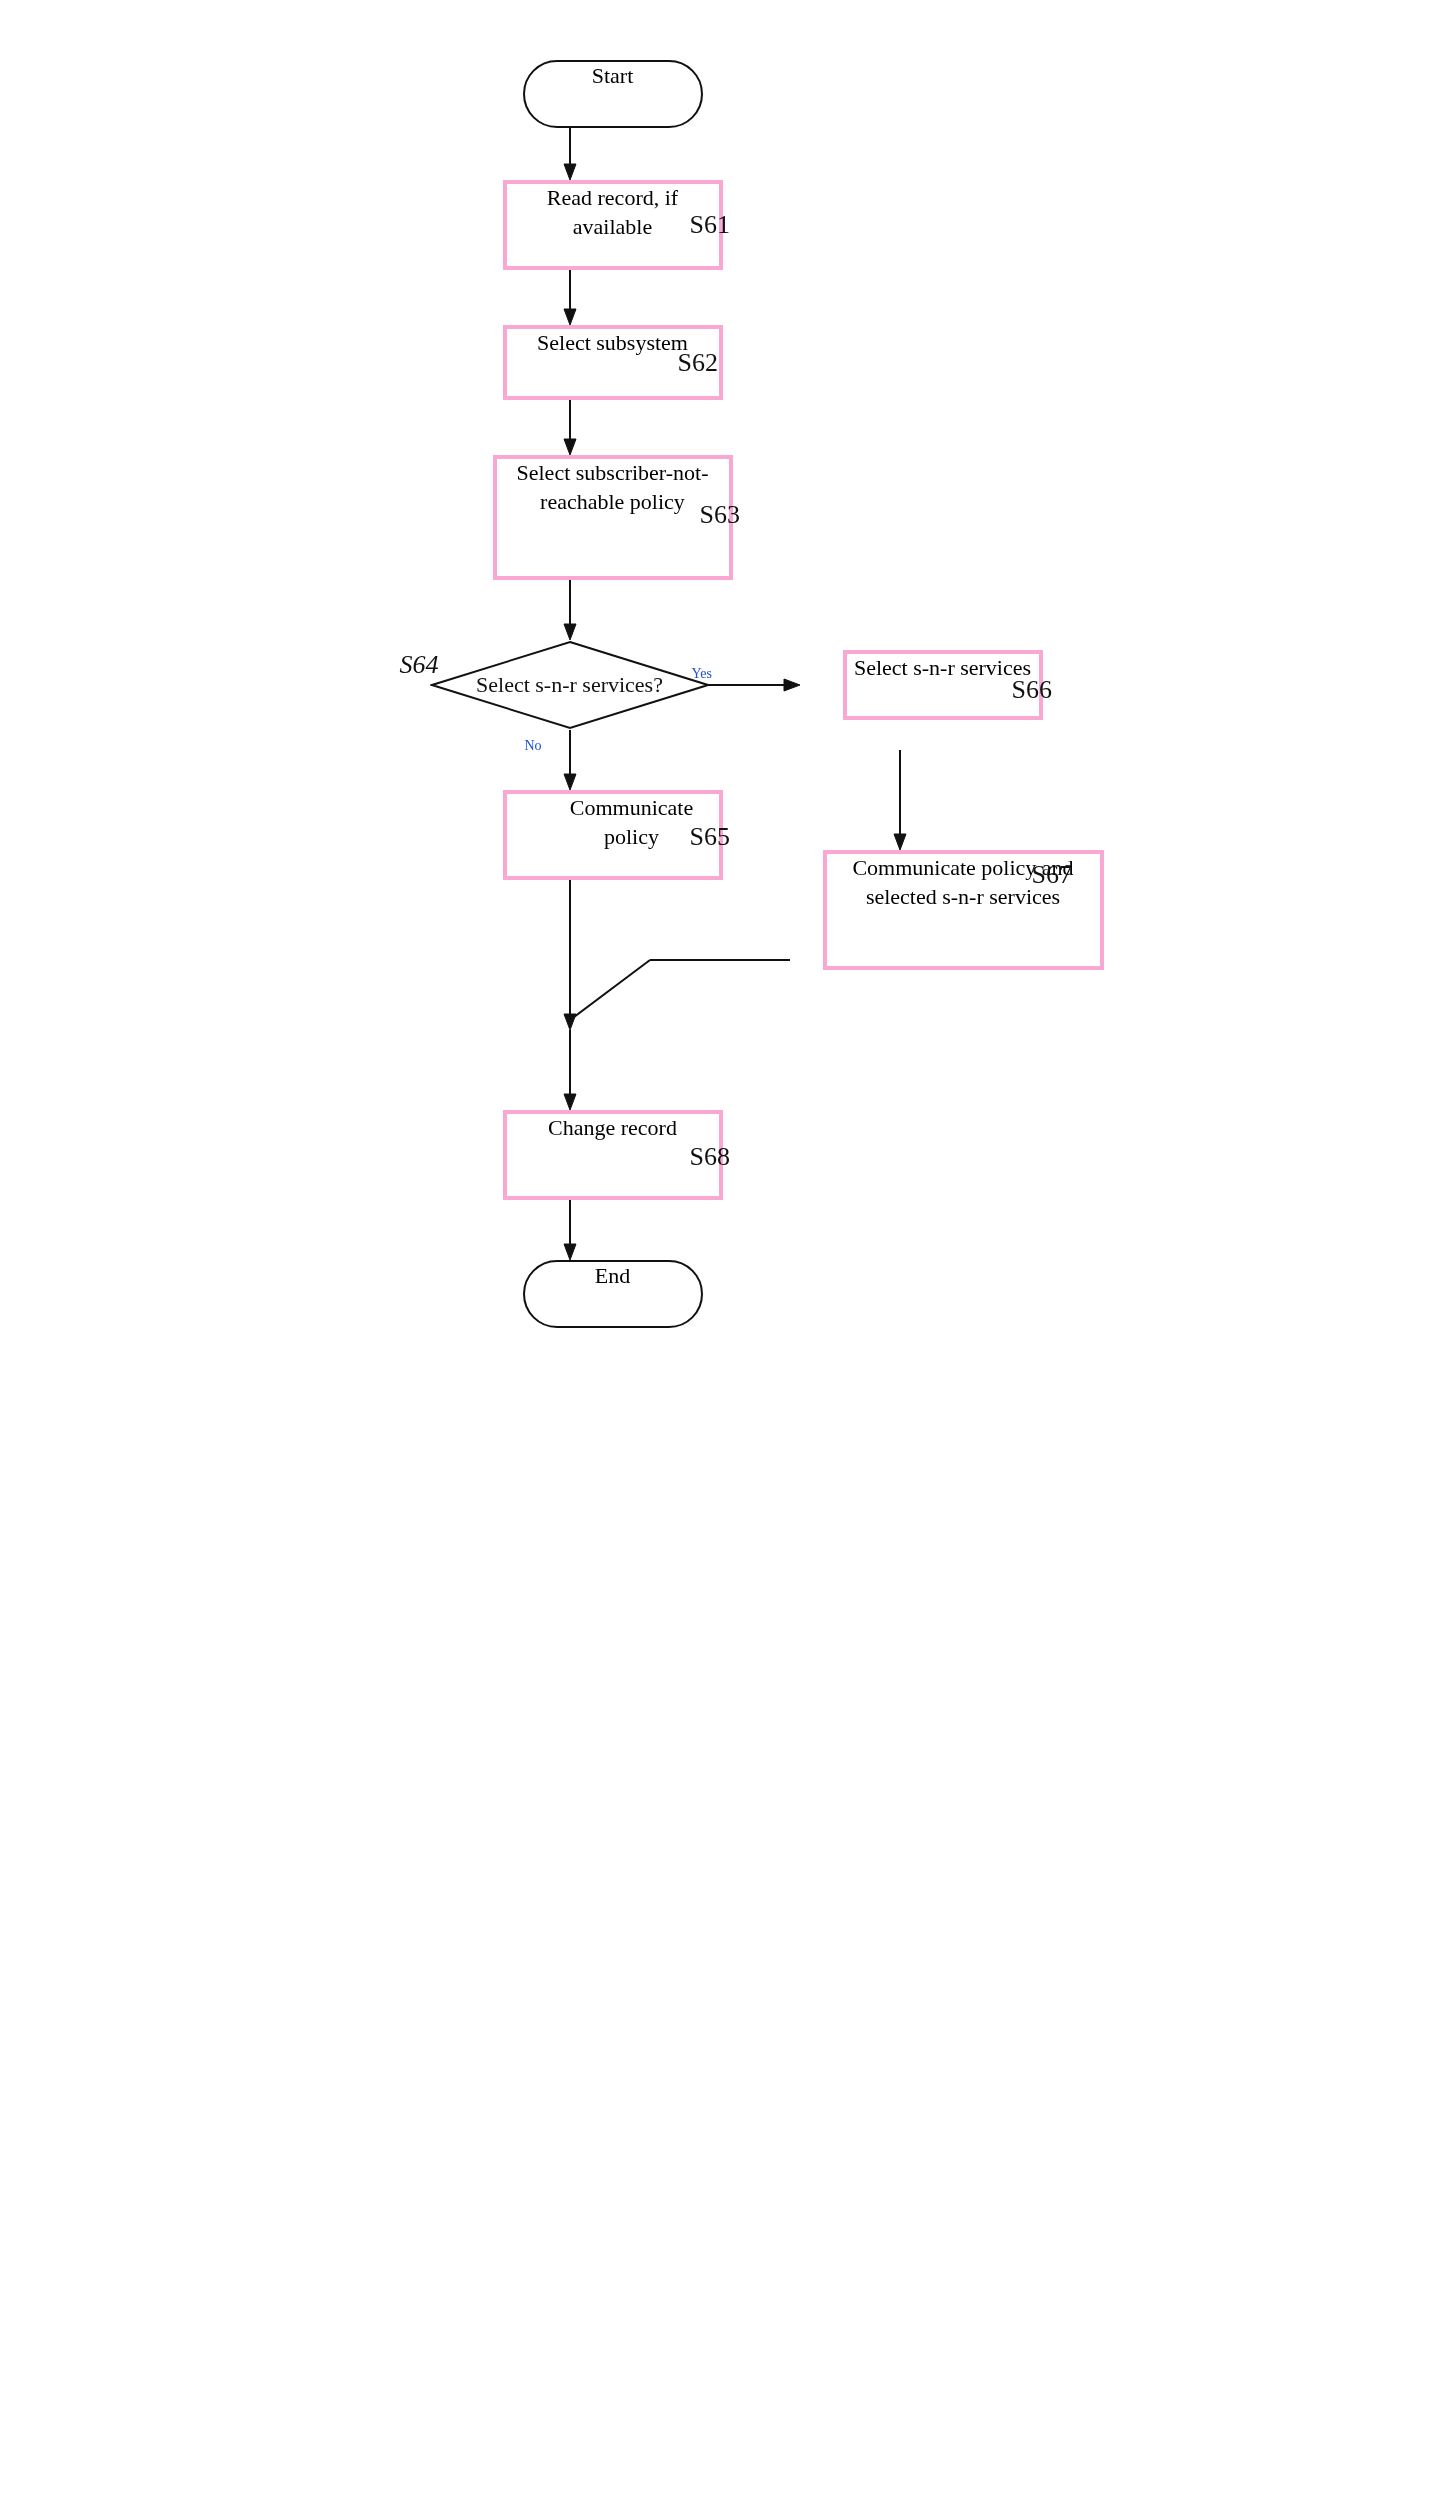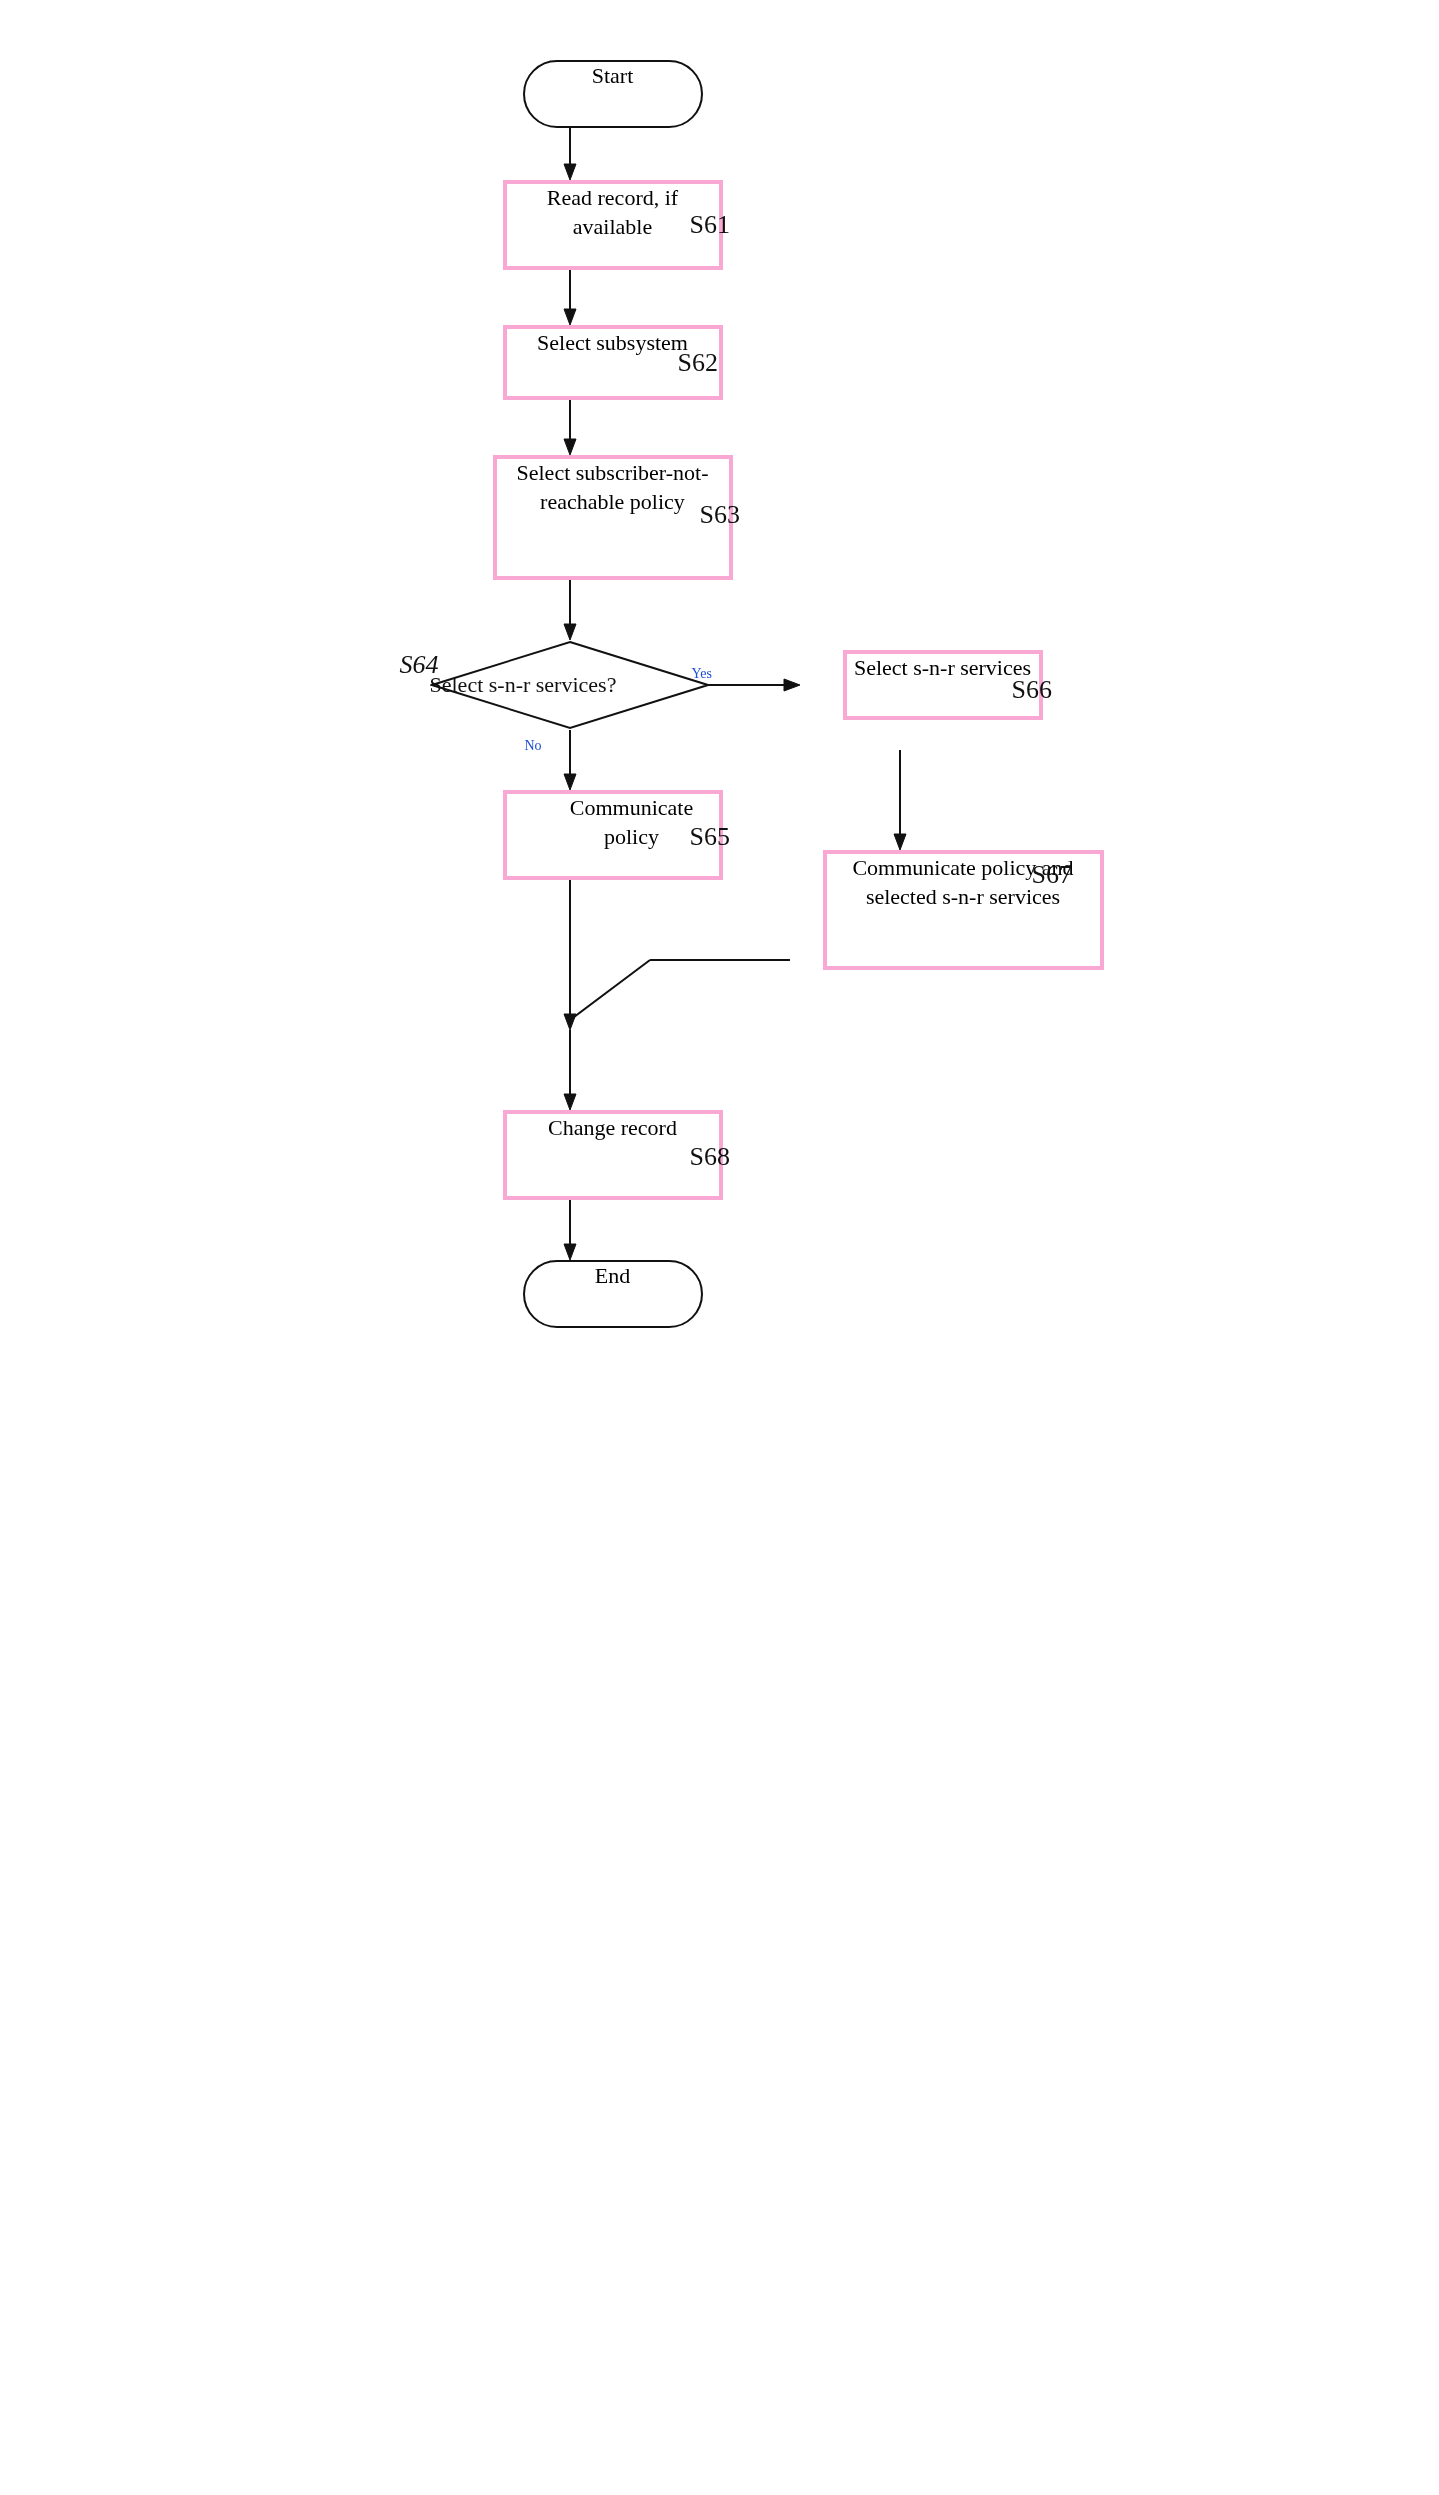--- a/index.html
+++ b/index.html
@@ -39,21 +39,21 @@
       position: absolute;
     }
     .diamond-label {
       position: absolute;
       text-align: center;
       font-size: 22px;
       line-height: 1.3;
       color: #111;
       display: flex;
       align-items: center;
-      justify-content: flex-start;
+      justify-content: center;
     }
     .step-label {
       position: absolute;
       font-size: 26px;
       color: #111;
     }
     svg.arrows {
       position: absolute;
       top: 0;
       left: 0;

